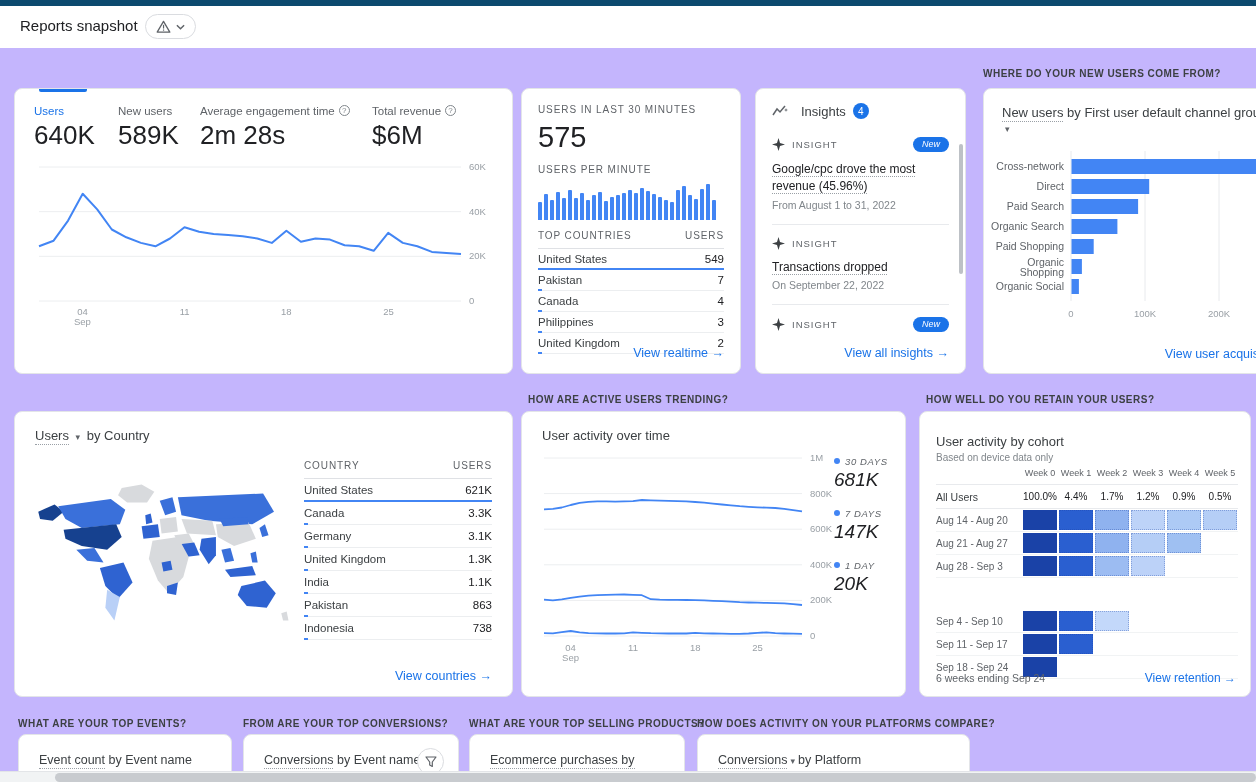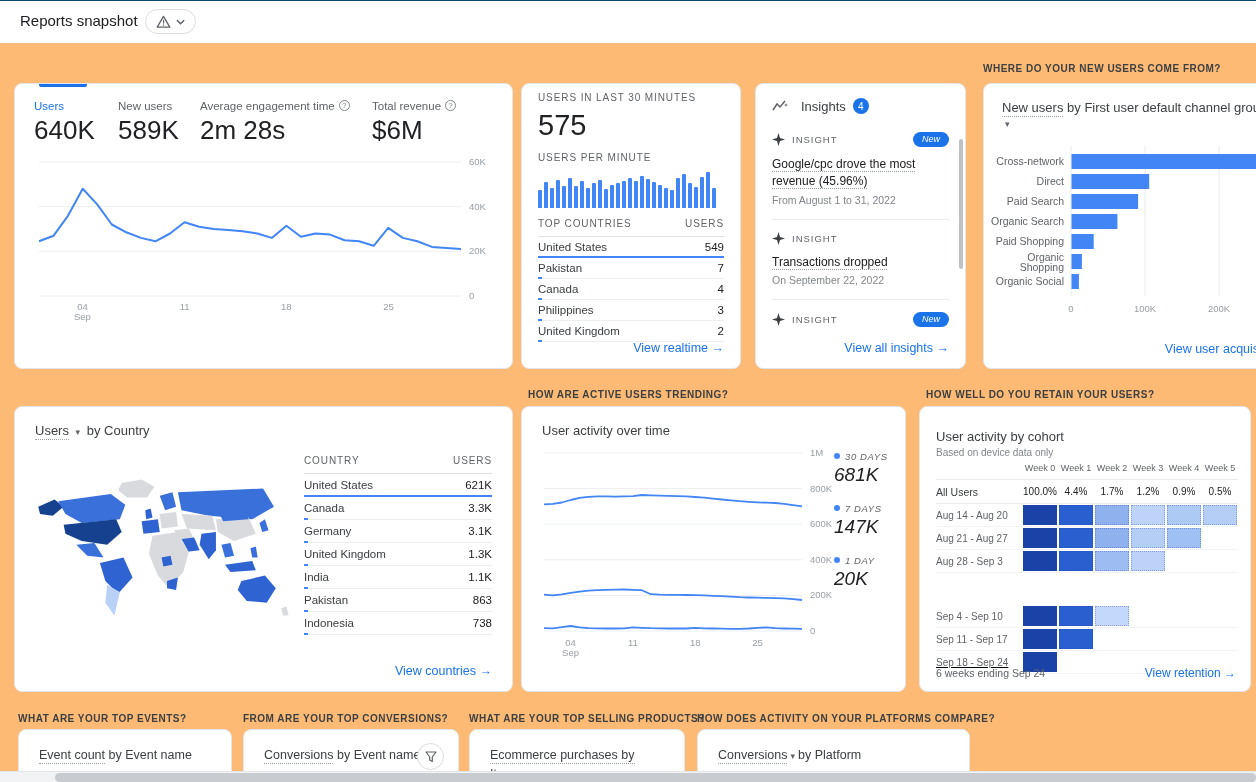--- a/index.html
+++ b/index.html
@@ -1,18 +1,18 @@
 <!DOCTYPE html>
 <html><head>
 <meta charset="utf-8">
 <style>
   * { margin:0; padding:0; box-sizing:border-box; }
   html,body { width:1256px; height:782px; }
   body { font-family:"Liberation Sans","DejaVu Sans",sans-serif; background:#f8f9fa; overflow:hidden; }
-  .page { position:relative; width:1256px; height:782px; background:#fdba74; overflow:hidden; border-top:1px solid #0c4a6e; }
+  .page { position:relative; width:1256px; height:782px; background:#c4b5fd; overflow:hidden; border-top:6px solid #0c4a6e; }
   .topbar { position:absolute; left:0; top:0; width:1256px; height:42px; background:#fff; }
   .page-title { position:absolute; left:20px; top:11px; font-size:15px; color:#202124; }
   .warn-pill { position:absolute; left:145px; top:8px; height:25px; border:1px solid #dadce0; border-radius:13px; background:#fff; display:flex; align-items:center; gap:5px; padding:0 10px; cursor:pointer; }
   .edge-artifact { position:absolute; left:8px; top:0; width:26px; height:4px; background:#6a6a6a; }
   .sec-title { position:absolute; font-size:10px; font-weight:bold; color:#3c4043; letter-spacing:.5px; }
   .card { position:absolute; background:#fff; border:1px solid #e3e5e8; border-radius:8px; }
   .card-title { font-size:13px; color:#3c4043; }
   .dotted { border-bottom:1px dotted #9aa0a6; padding-bottom:1px; }
   .caret { font-size:9px; color:#5f6368; margin:0 3px; }
   .caps { font-size:10px; color:#5f6368; letter-spacing:.9px; font-weight:500; }
@@ -98,21 +98,21 @@
           <text x="440" y="17" font-size="9.5" fill="#9aa0a6">60K</text>
           <polyline points="10.0,93.3 24.6,87.7 39.1,67.6 53.7,40.8 68.2,56.4 82.8,76.5 97.3,84.3 111.9,89.9 126.4,93.3 141.0,85.5 155.5,74.3 170.1,78.8 184.6,81.0 199.2,82.1 213.7,83.2 228.3,85.5 242.8,89.9 257.4,77.7 271.9,88.8 286.5,85.5 301.0,86.6 315.6,92.2 330.1,93.3 344.7,97.8 359.2,79.9 373.8,89.9 388.3,93.3 402.9,98.9 417.4,100.0 432.0,101.1" fill="none" stroke="#4285f4" stroke-width="2" stroke-linejoin="round"></polyline>
           <text x="53.466" y="162" font-size="9.5" fill="#9aa0a6" text-anchor="middle">04</text>
           <text x="53.466" y="172" font-size="9.5" fill="#9aa0a6" text-anchor="middle">Sep</text>
           <text x="155.58999999999997" y="162" font-size="9.5" fill="#9aa0a6" text-anchor="middle">11</text>
           <text x="257.292" y="162" font-size="9.5" fill="#9aa0a6" text-anchor="middle">18</text>
           <text x="359.416" y="162" font-size="9.5" fill="#9aa0a6" text-anchor="middle">25</text>
         </svg></div>
   </div>
 
-  <div class="card" style="left:521px;top:82px;width:220px;height:286px;padding:8px 16px;">
+  <div class="card" style="left:521px;top:82px;width:220px;height:286px;padding:15px 16px;">
     <div class="caps">USERS IN LAST 30 MINUTES</div>
     <div style="font-size:29px;color:#202124;margin-top:6px;">575</div>
     <div class="caps" style="margin-top:10px;">USERS PER MINUTE</div>
     <div id="spark-bars" class="spark" style="margin-top:7px;">
         <div style="height: 18px;"></div>
         <div style="height: 26px;"></div>
         <div style="height: 20px;"></div>
         <div style="height: 28px;"></div>
         <div style="height: 22px;"></div>
         <div style="height: 30px;"></div>
@@ -440,21 +440,21 @@
         </div>
         <div class="hm-row" style="height: 23px; border-bottom: 1px solid rgb(241, 243, 244);">
           <div class="hm-lab">Sep 11 - Sep 17</div>
           <div class="hm-cell" style="background: rgb(26, 66, 167);"></div>
           <div class="hm-cell" style="background: rgb(42, 95, 208);"></div>
           <div></div>
           <div></div>
           <div></div>
           <div></div>
         </div>
-        <div class="hm-row" style="height: 23px; border-bottom: 1px solid rgb(241, 243, 244); text-decoration: underline;">
+        <div class="hm-row" style="height: 23px; border-bottom: 1px solid rgb(241, 243, 244);">
           <div class="hm-lab">Sep 18 - Sep 24</div>
           <div class="hm-cell" style="background: rgb(26, 66, 167);"></div>
           <div></div>
           <div></div>
           <div></div>
           <div></div>
           <div></div>
         </div>
       </div>
     <div style="position:absolute;left:16px;right:14px;bottom:11px;display:flex;justify-content:space-between;align-items:center;">

